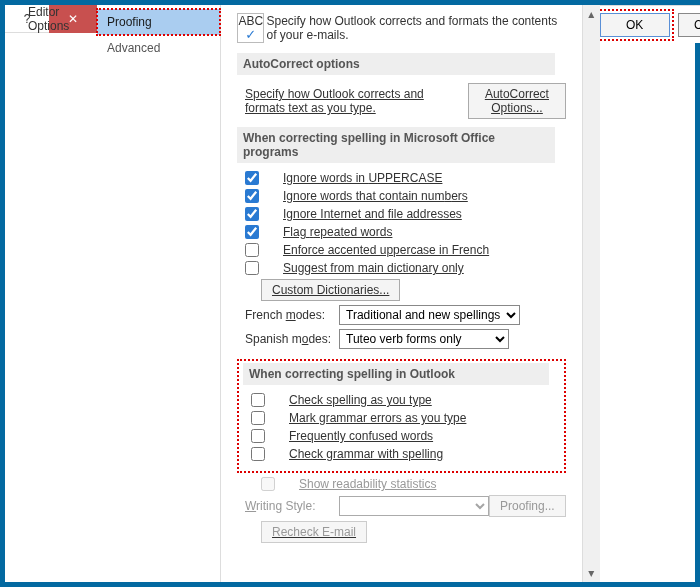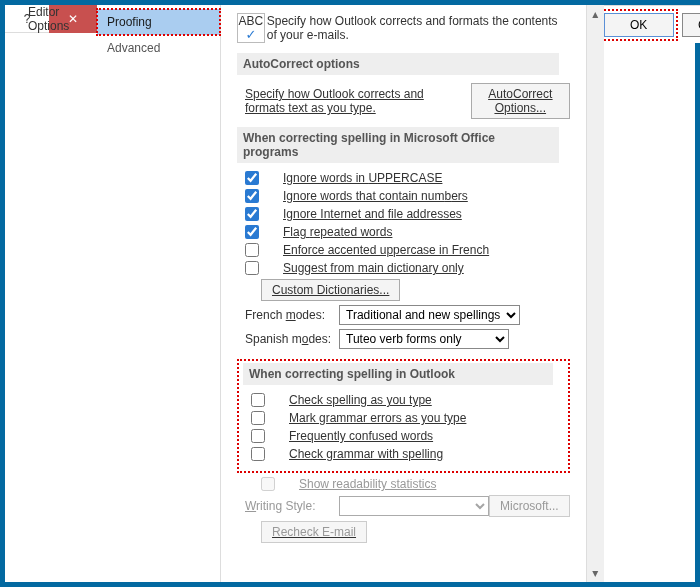--- a/index.html
+++ b/index.html
@@ -134,21 +134,21 @@
           </div>
         </div>
 
         <div class="line dim" style="margin-left:24px;">
           <input type="checkbox" disabled="" style="">
           <span>Show readability statistics</span>
         </div>
         <div class="mode-row dim">
           <label><span class="u">W</span><span>riting Style:</span></label>
           <select disabled="" style="min-width:150px;"><option></option></select>
-          <button class="btn" disabled="">Microsoft...</button>
+          <button class="btn" disabled="">Proofing...</button>
         </div>
         <div class="line" style="margin-left:24px;">
           <button class="btn" disabled="">Recheck E-mail</button>
         </div>
 
       </div>
       <div class="scroll">
         <div class="up">▴</div>
         <div class="dn">▾</div>
       </div>

